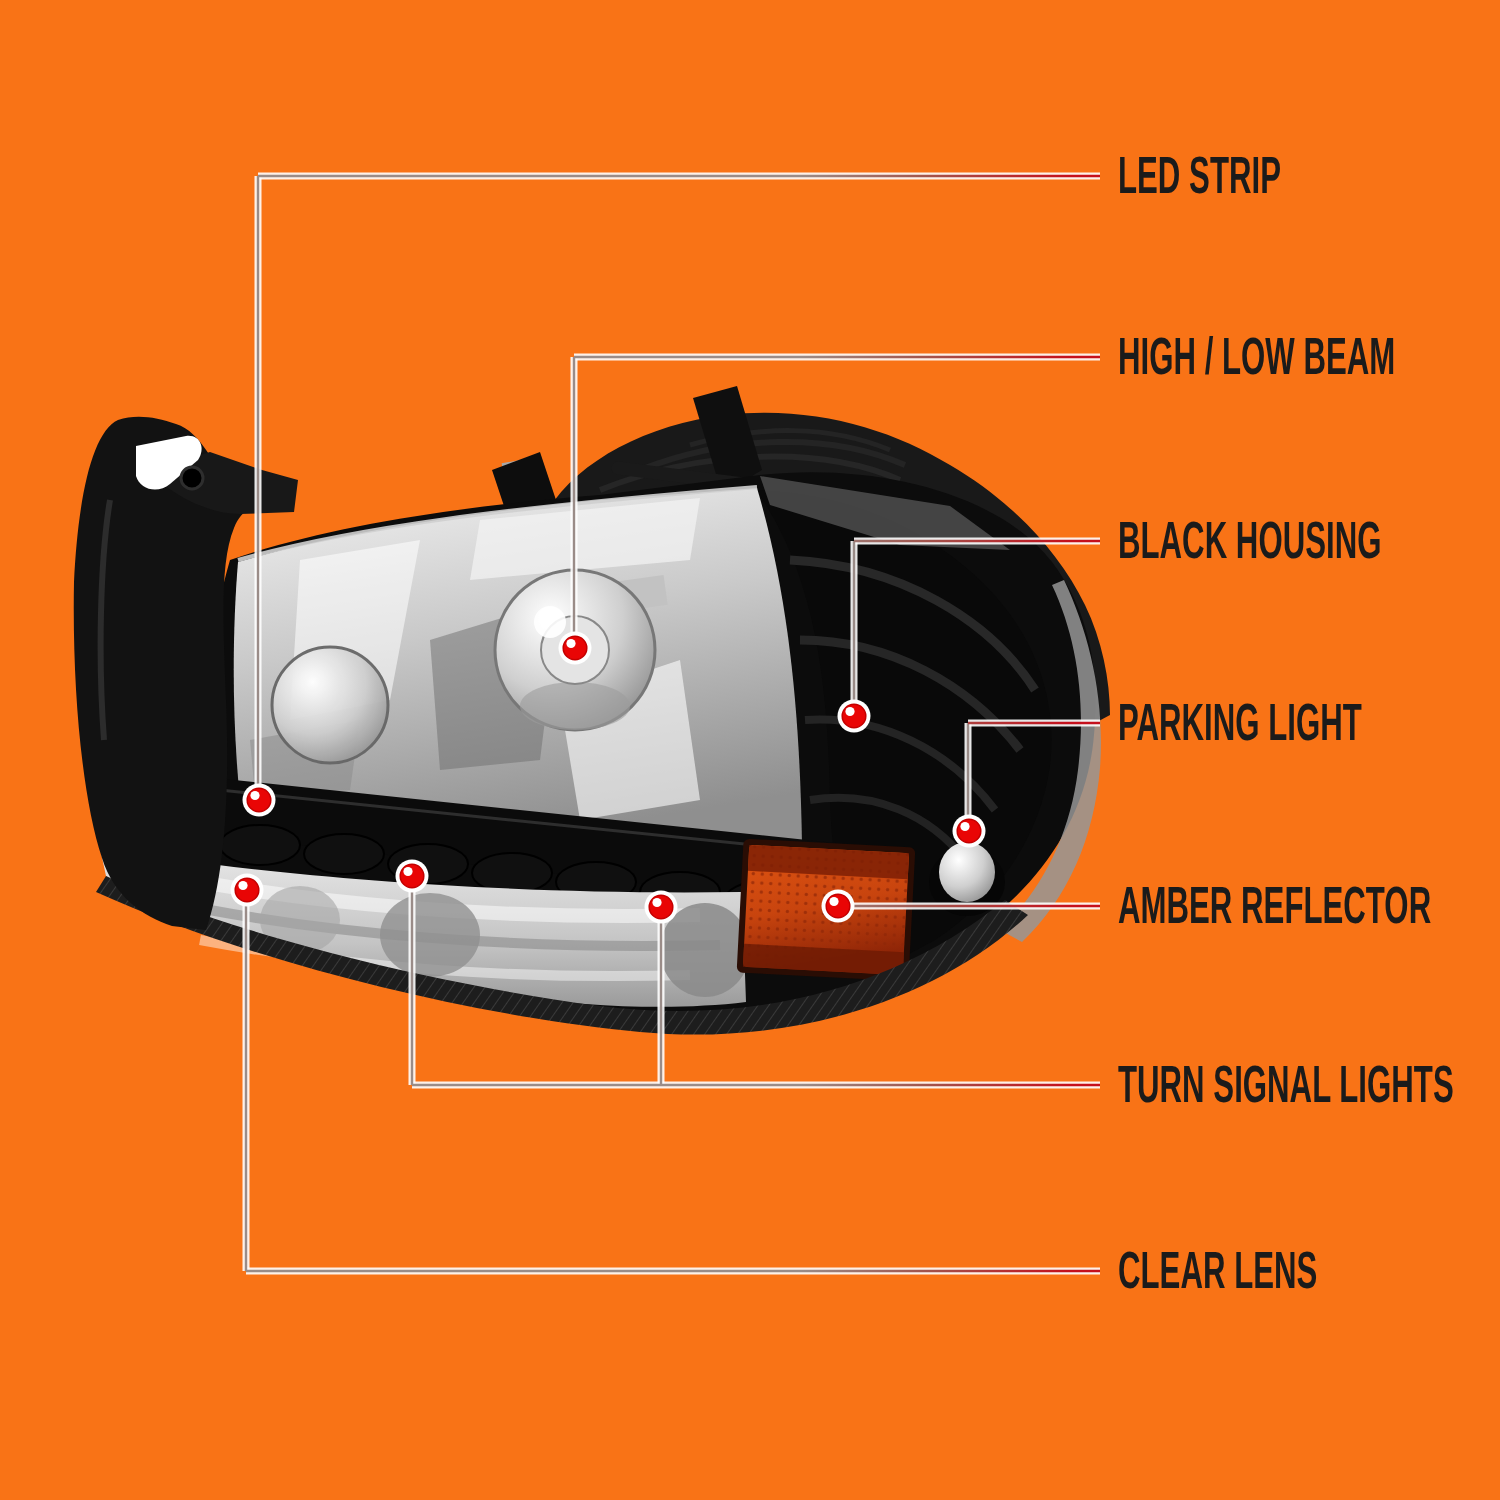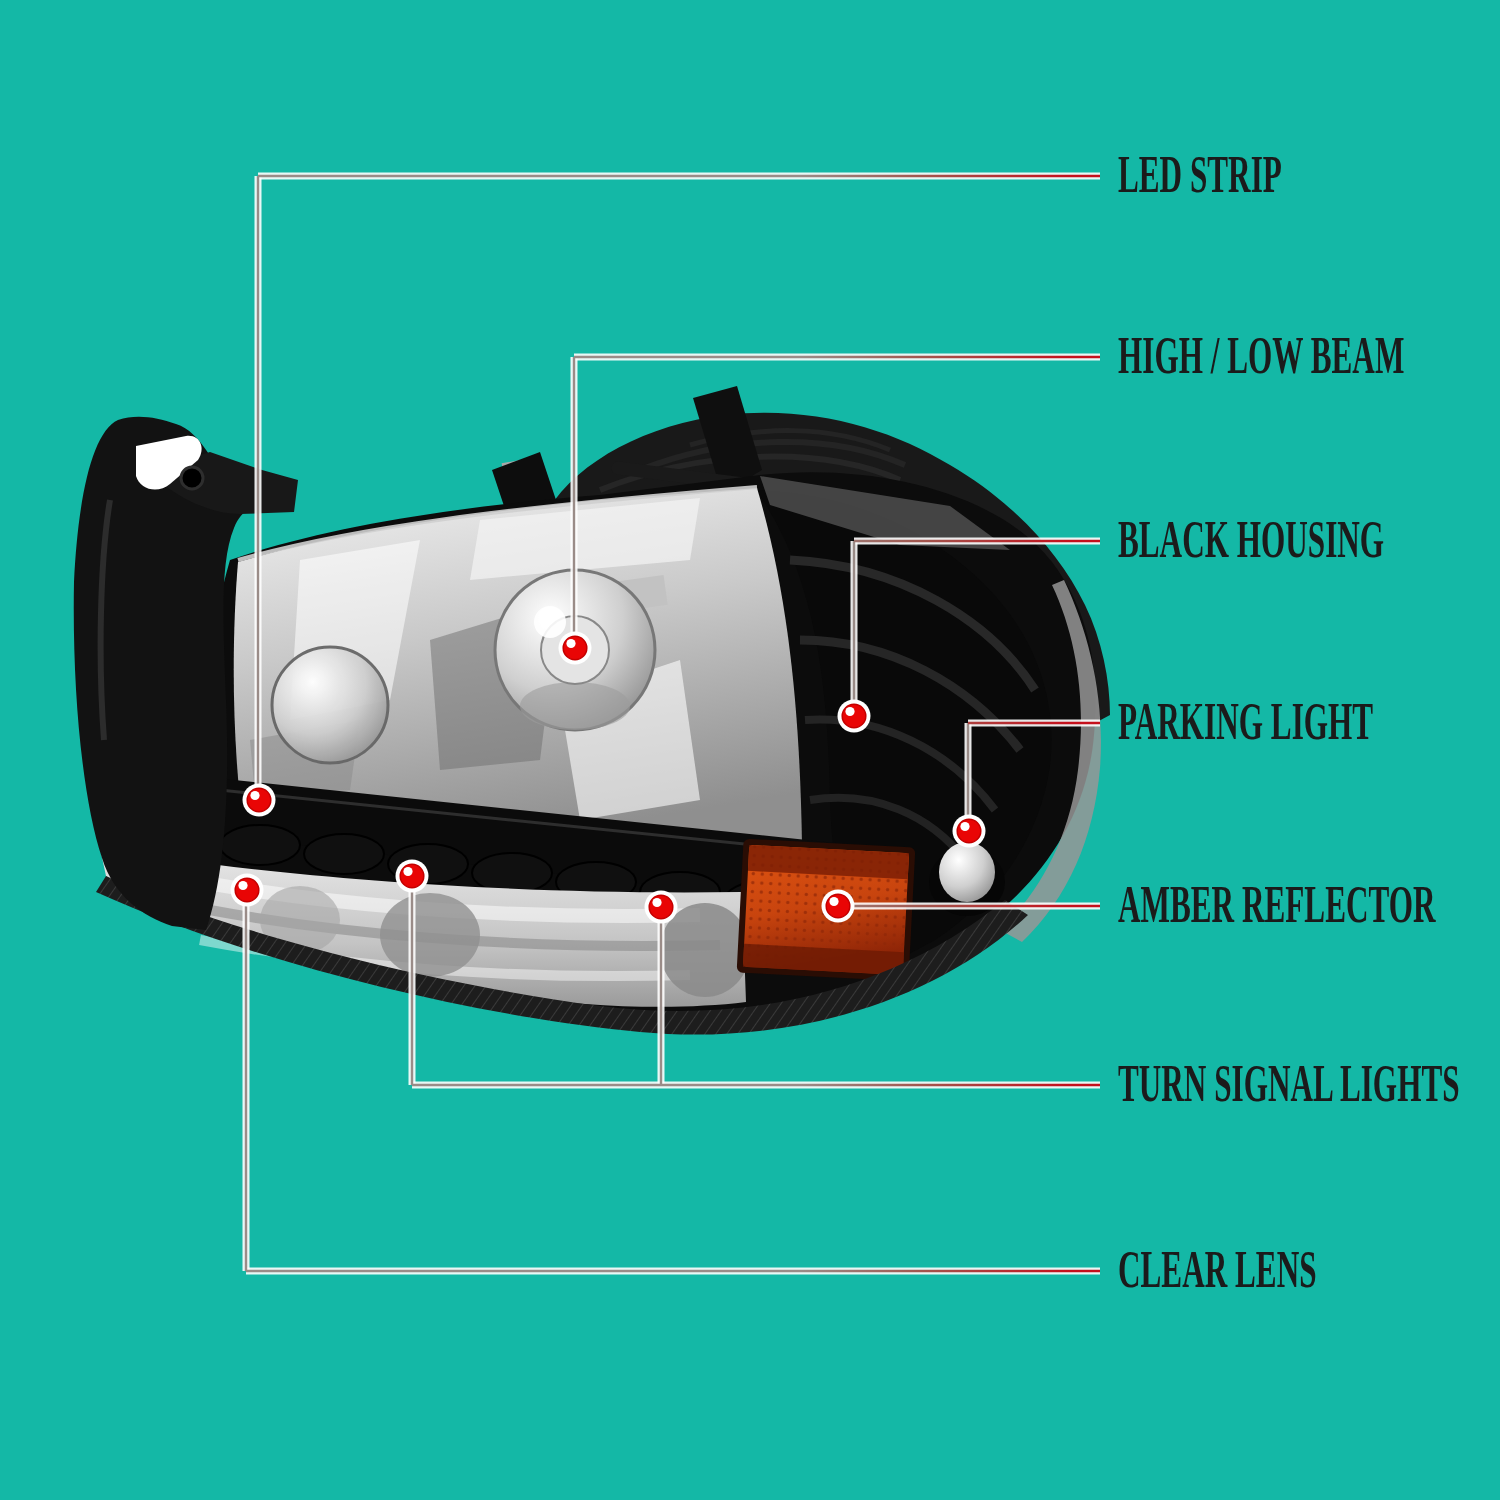--- a/index.html
+++ b/index.html
@@ -1,17 +1,17 @@
 <!DOCTYPE html>
 <html><head>
 <meta charset="utf-8">
 <style>
   html,body{margin:0;padding:0;background:#ffffff;}
-  #page{position:relative;width:1500px;height:1500px;background:#14b8a6;overflow:hidden;
-        font-family:Liberation Serif, serif;}
+  #page{position:relative;width:1500px;height:1500px;background:#f97316;overflow:hidden;
+        font-family:Liberation Sans, sans-serif;}
   #art, #annotation-layer{position:absolute;left:0;top:0;width:1500px;height:1500px;}
   .callout-label{
     position:absolute;
     white-space:nowrap;
     color:#1b1b1b;
     font-weight:700;
     font-size:52px;
     letter-spacing:0px;
     transform:translateY(-52%) scaleX(0.60);
     transform-origin:left center;

